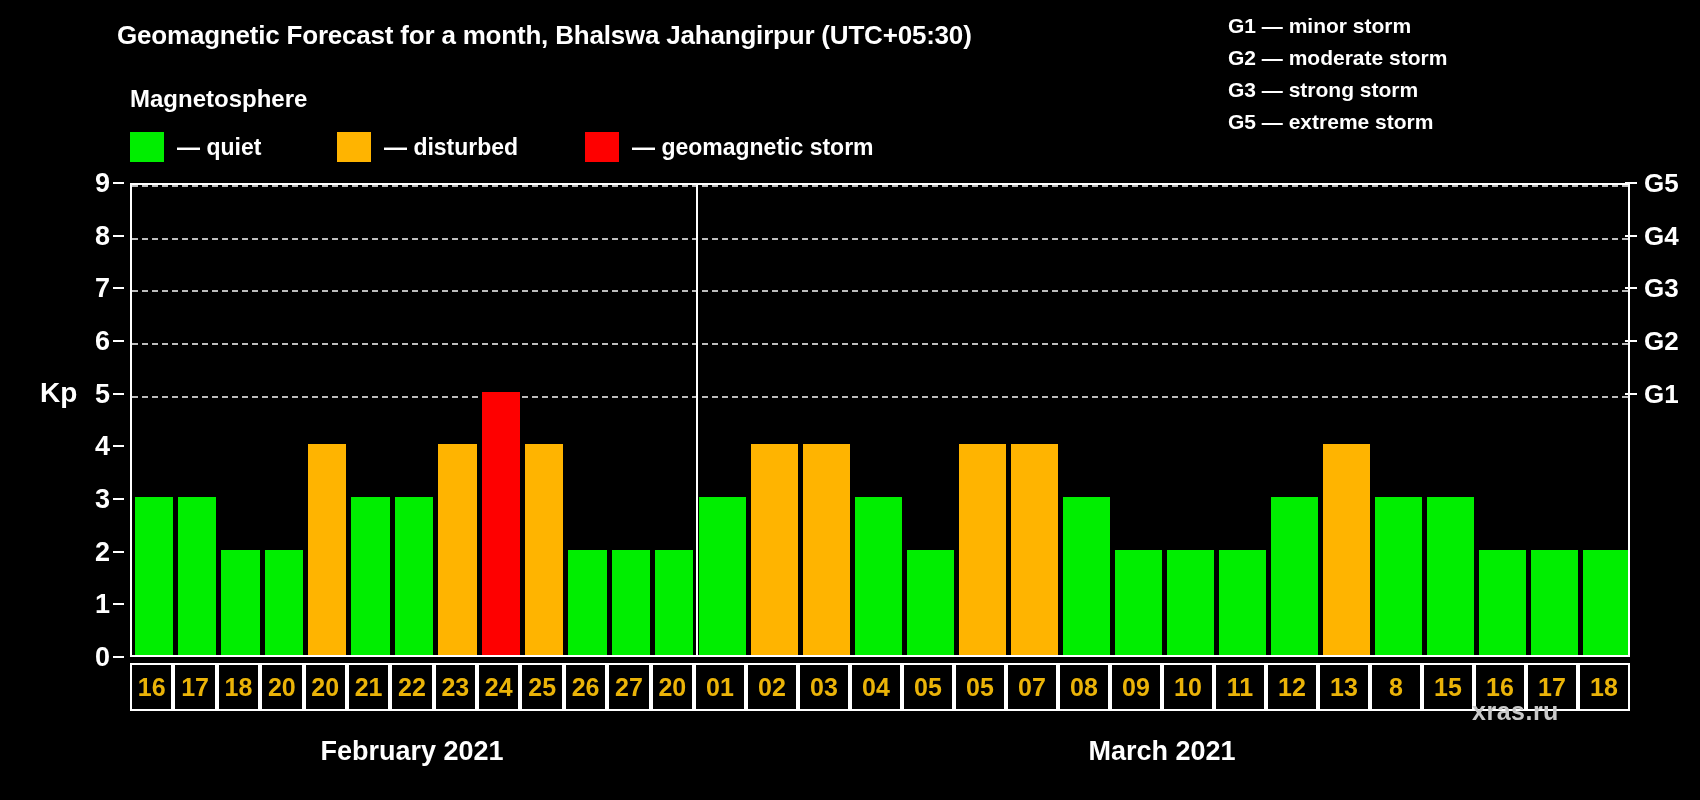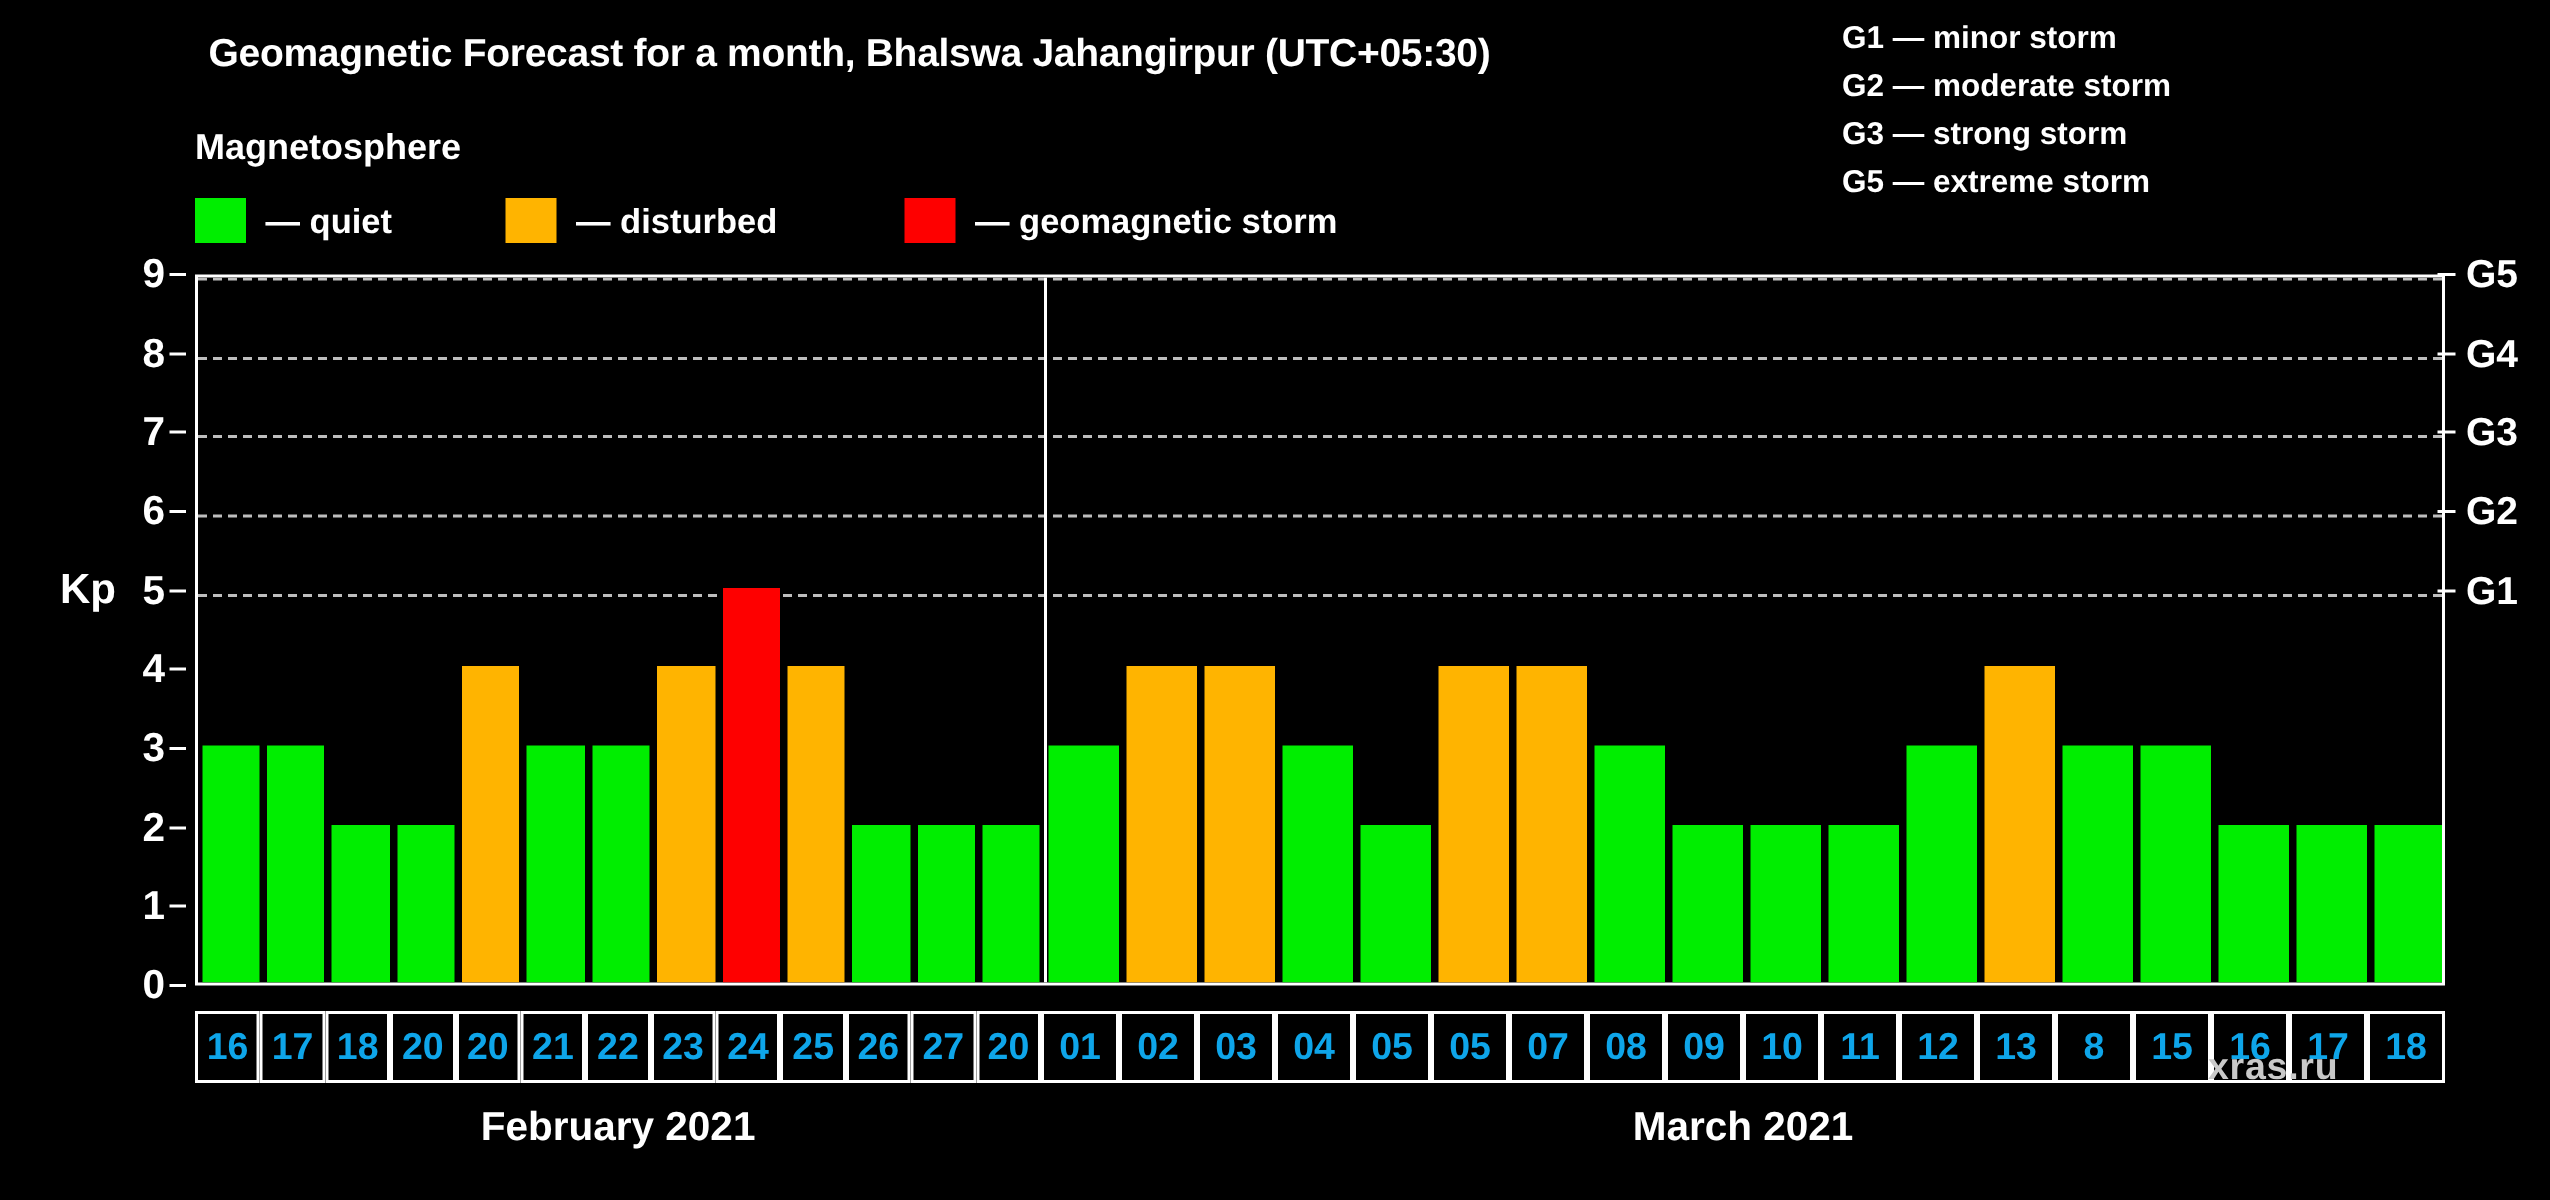--- a/index.html
+++ b/index.html
@@ -15,21 +15,21 @@
     position: relative;
     width: 1700px;
     height: 800px;
     background: #000000;
     color: #ffffff;
   }
 
   
   #chart-title {
     position: absolute;
-    left: 139px;
+    left: 117px;
     top: 20px;
     font-size: 26px;
     font-weight: bold;
     color: #ffffff;
     white-space: nowrap;
     letter-spacing: -0.2px;
   }
 
   #g-scale-legend {
     position: absolute;
@@ -161,30 +161,30 @@
   
   #date-row {
     position: absolute;
     left: 130px;
     top: 663px;
     width: 1500px;
     height: 48px;
   }
   .date-cell {
     position: absolute;
-    top: 11px;
+    top: 0;
     height: 48px;
     border: 2px solid #ffffff;
     background: #000000;
     display: flex;
     align-items: center;
     justify-content: center;
     font-size: 25px;
     font-weight: bold;
-    color: #0ea5e9;
+    color: #eab308;
   }
 
   
   .month-caption {
     position: absolute;
     top: 736px;
     font-size: 27px;
     font-weight: bold;
     color: #ffffff;
     white-space: nowrap;
@@ -218,21 +218,21 @@
 
   <div id="color-legend">
       <div class="legend-item" style="left: 0px;">
         <span class="swatch" style="background: rgb(0, 238, 0);"></span>
         <span class="legend-text">— quiet</span>
       </div>
       <div class="legend-item" style="left: 207px;">
         <span class="swatch" style="background: rgb(255, 180, 0);"></span>
         <span class="legend-text">— disturbed</span>
       </div>
-      <div class="legend-item" style="left: 473px; text-align: center;">
+      <div class="legend-item" style="left: 455px; text-align: center;">
         <span class="swatch" style="background: rgb(254, 0, 0);"></span>
         <span class="legend-text">— geomagnetic storm</span>
       </div>
     </div>
 
   <div id="plot-area">
     <div id="plot-inner">
         <div class="gridline" style="top: 210.667px;"></div>
         <div class="gridline" style="top: 158px;"></div>
         <div class="gridline" style="top: 105.333px;"></div>

